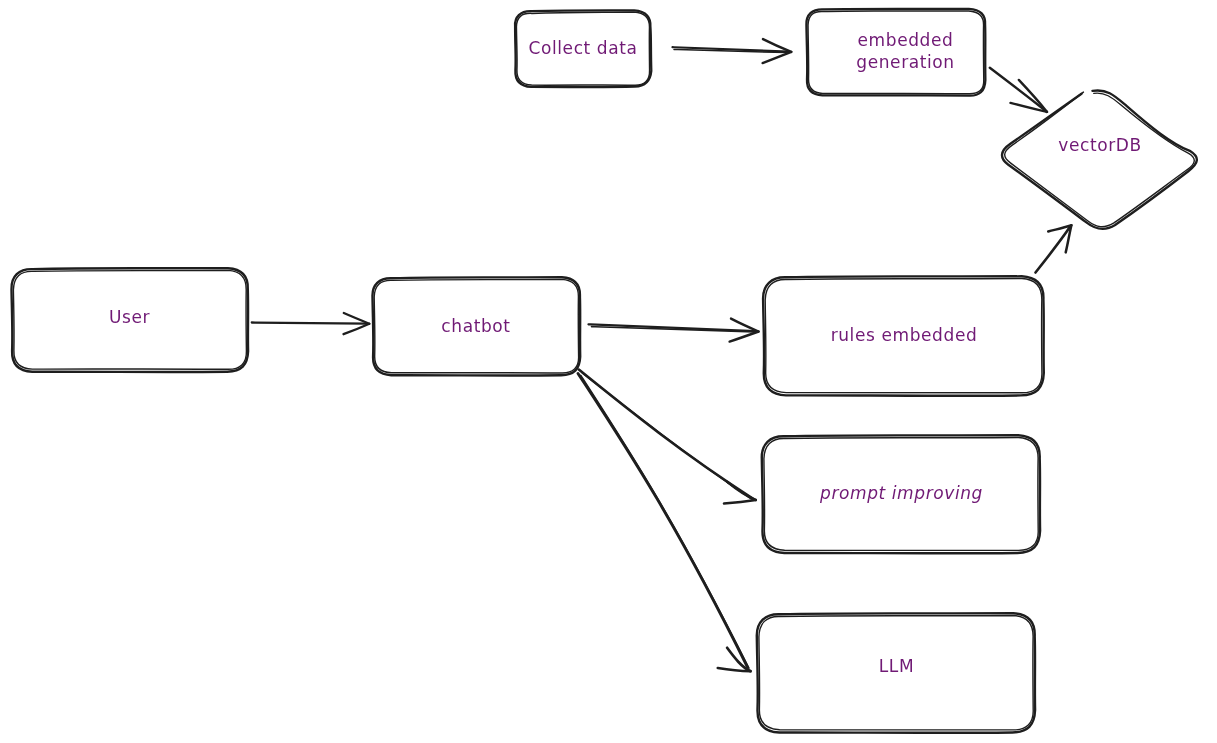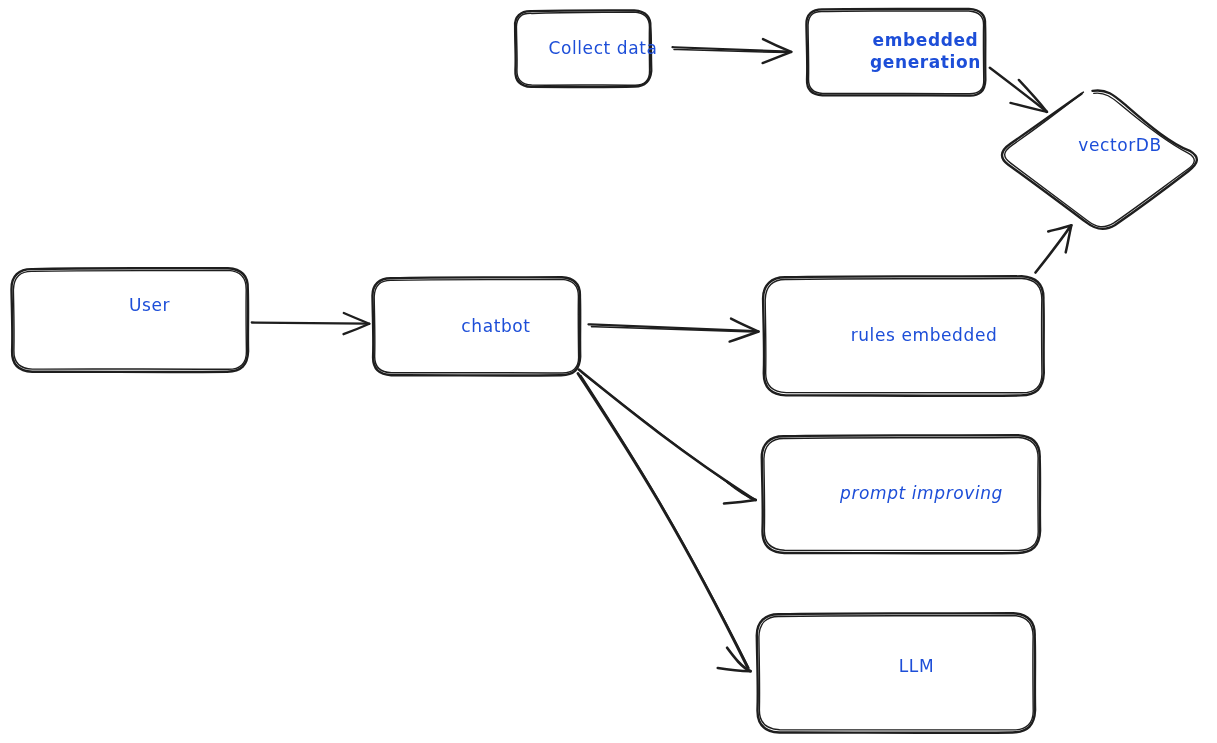--- a/index.html
+++ b/index.html
@@ -20,28 +20,27 @@
     inset: 0;
     width: 1217px;
     height: 743px;
   }
   .node-label {
     position: absolute;
     display: flex;
     align-items: center;
     justify-content: center;
     text-align: center;
-    color: #1d4ed8;
+    color: #701a75;
     font-family: "DejaVu Sans", sans-serif;
     font-size: 17px;
     line-height: 1.28;
     letter-spacing: 0.6px;
     pointer-events: none;
     white-space: pre-line;
-    margin-left: 20px;
     -webkit-font-smoothing: antialiased;
   }
   .hit {
     position: absolute;
     cursor: pointer;
   }
 </style>
 </head>
 <body>
 
@@ -199,26 +198,26 @@
       <path d="M 1035.5 272.5 C 1049.1 255.4 1062.0 238.8 1070.2 226.6" stroke-width="2.6"></path>
       <path d="M 1048.2 231.5 C 1055.5 229.5 1062.4 228.2 1071.4 225.2" stroke-width="2.5"></path>
       <path d="M 1065.7 252.4 C 1067.9 243.4 1069.2 234.6 1071.4 225.2" stroke-width="2.5"></path>
     </g>
 
   </g>
 </svg>
 
 <div class="node-label" style="left:515px; top:10px; width:136px; height:77px;">Collect data</div>
 
-<div class="node-label" style="left:806px; top:8px; width:199px; height:88px;font-weight:bold;">embedded
+<div class="node-label" style="left:806px; top:8px; width:199px; height:88px;">embedded
 generation</div>
 
 <div class="node-label" style="left:1000px; top:76px; width:200px; height:140px;">vectorDB</div>
 
-<div class="node-label" style="left:11px; top:268px; width:237px; height:76px;">User</div>
+<div class="node-label" style="left:11px; top:280px; width:237px; height:76px;">User</div>
 
 <div class="node-label" style="left:372px; top:277px; width:208px; height:99px;">chatbot</div>
 
 <div class="node-label" style="left:763px; top:276px; width:282px; height:119px;">rules embedded</div>
 
 <div class="node-label" style="left:762px; top:435px; width:279px; height:118px;font-style:italic;">prompt improving</div>
 
 <div class="node-label" style="left:757px; top:613px; width:279px; height:108px;">LLM</div>
 
 <div class="hit" style="left:515px; top:10px; width:136px; height:77px;"></div>

